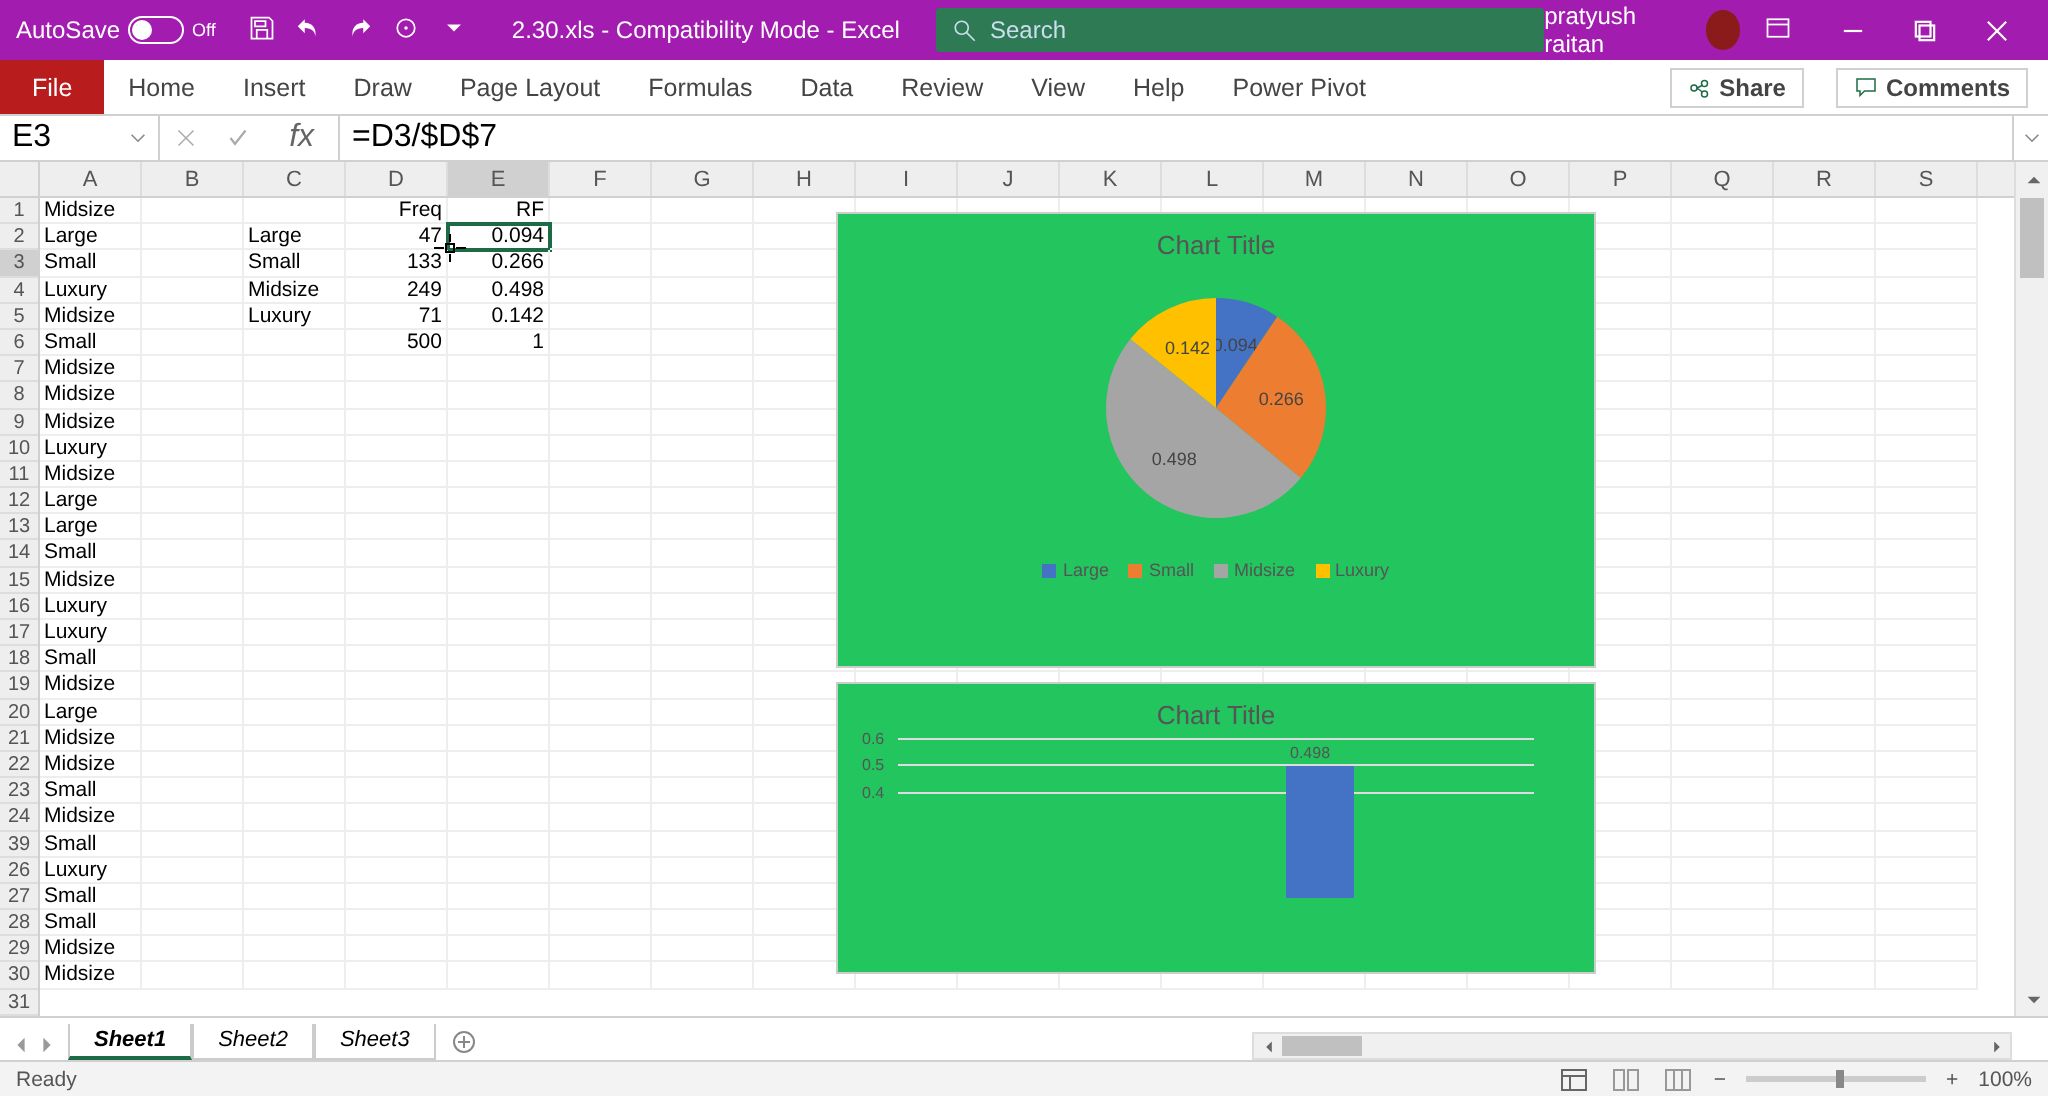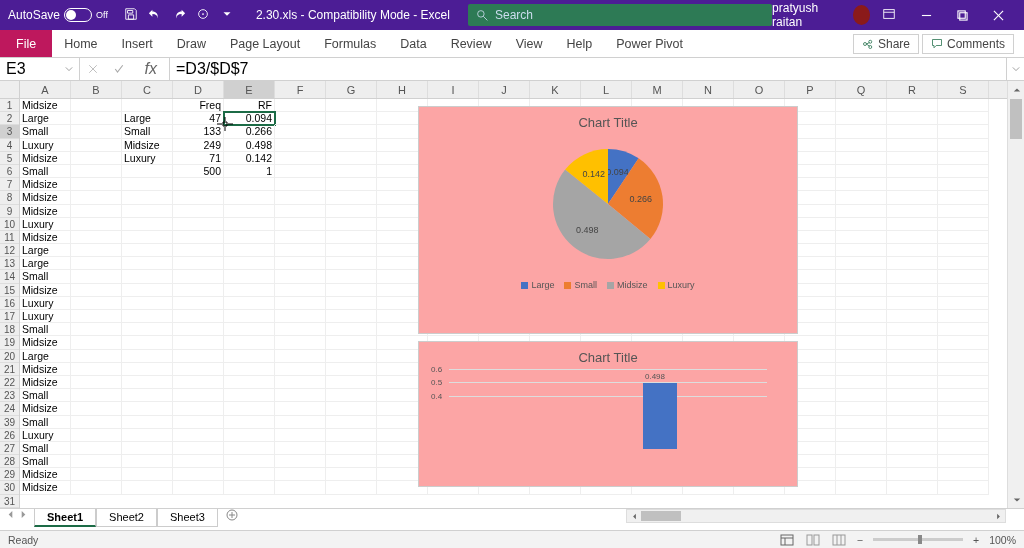--- a/index.html
+++ b/index.html
@@ -1,34 +1,34 @@
 <!DOCTYPE html>
 <html><head>
 <meta charset="utf-8">
 <style>
   * { box-sizing: border-box; margin: 0; padding: 0; font-family: "Segoe UI", Arial, sans-serif; }
   html, body { width: 1024px; height: 548px; overflow: hidden; background: #fff; }
-  .titlebar { display: flex; align-items: center; height: 30px; background: #4c1d95; color: #fff; font-size: 12px; }
+  .titlebar { display: flex; align-items: center; height: 30px; background: #a21caf; color: #fff; font-size: 12px; }
   .autosave { display: flex; align-items: center; gap: 4px; padding: 0 8px; }
   .toggle { width: 28px; height: 14px; border: 1px solid #fff; border-radius: 7px; position: relative; }
   .toggle::after { content: ""; position: absolute; left: 1px; top: 1px; width: 10px; height: 10px; border-radius: 50%; background: #fff; }
   .qat { display: flex; gap: 10px; padding: 0 8px; align-items: center; }
   .qat svg { width: 14px; height: 14px; fill: #fff; }
   .titletext { flex: 0 0 auto; padding: 0 14px; }
   .searchbar { display: flex; align-items: center; width: 320px; height: 22px; background: #2d7a55; border-radius: 2px; padding: 0 8px; margin-left: 4px; color: #cde; gap: 6px; }
   .searchbar svg { width: 13px; height: 13px; fill: #cde; }
   .title-right { margin-left: auto; display: flex; align-items: center; gap: 12px; padding-right: 8px; }
   .avatar { width: 20px; height: 20px; border-radius: 50%; background: #8b1a1a; display: flex; align-items: center; justify-content: center; font-size: 9px; color:#fff;}
   .winctrl { display: flex; }
   .winctrl div { width: 36px; height: 30px; display: flex; align-items: center; justify-content: center; }
   .winctrl svg { width: 11px; height: 11px; stroke: #fff; stroke-width: 1.2; fill: none; }
   .ribbon { height: 28px; background: #fff; border-bottom: 1px solid #d0d0d0; display: flex; align-items: center; font-size: 12.5px; color: #444; }
   .ribbon .tab { padding: 0 12px; height: 100%; display: flex; align-items: center; cursor: pointer; }
-  .ribbon .tab.file { background: #be185d; color: #fff; padding: 0 16px; }
-  .ribbon-right { margin-left: auto; display: flex; gap: 3px; padding-right: 10px; }
+  .ribbon .tab.file { background: #b91c1c; color: #fff; padding: 0 16px; }
+  .ribbon-right { margin-left: auto; display: flex; gap: 16px; padding-right: 10px; font-weight: bold; }
   .ribbon-right .btn { border: 1px solid #d0d0d0; padding: 2px 8px; font-size: 12px; display: flex; align-items: center; gap: 4px; }
   .share-ico { fill:#1c6b46; }
   .comm-ico { fill:#1c6b46; }
   .fbar { height: 23px; border-bottom: 1px solid #d0d0d0; display: flex; align-items: center; font-size: 16px; }
   .namebox { width: 80px; border-right: 1px solid #d0d0d0; padding: 0 6px; display:flex; align-items:center; justify-content:space-between; height:100%; }
   .namebox svg { width:8px; height:8px; }
   .fbar-ctrl { width: 90px; display: flex; align-items: center; justify-content: space-around; height:100%; border-right:1px solid #d0d0d0;}
   .fbar-ctrl svg { width: 12px; height: 12px; }
   .fx { width: 22px; text-align: center; font-style: italic; color:#666; }
   .formula { flex: 1; padding: 0 6px; }
@@ -44,34 +44,34 @@
   .ch.sel { background:#d0d0d0; }
   .cells { position: relative; }
   .row { display: flex; height: 13.2px; }
   .cell { width: 51px; font-size: 10.5px; padding: 0 2px; line-height: 13.2px; border-right: 1px solid #eee; border-bottom: 1px solid #eee; }
   .cell.num { text-align: right; }
   .cell.active { outline: 2px solid #1c6b46; outline-offset:-1px; }
   .vscroll { width: 17px; background:#f0f0f0; border-left:1px solid #ddd; position:relative;}
   .vscroll .thumb{ position:absolute; top:18px; left:2px; width:12px; height:40px; background:#c0c0c0;}
   .vscroll .arr { position:absolute; left:0; width:17px; height:17px; display:flex; align-items:center; justify-content:center;}
   .vscroll .arr svg{width:8px;height:8px;fill:#666;}
-  .chart { position: absolute; background: #fca5a5; border: 1px solid #ccc; }
+  .chart { position: absolute; background: #22c55e; border: 1px solid #ccc; }
   .chart1 { left: 398px; top: 25px; width: 380px; height: 228px; }
   .chart2 { left: 398px; top: 260px; width: 380px; height: 146px; }
   .chart-title { text-align: center; font-size: 13px; color: #555; padding: 8px 0 4px; }
   .pie-wrap { display:flex; justify-content:center; }
   .legend { display: flex; justify-content: center; gap: 10px; font-size: 9px; padding: 6px 0; color:#555;}
   .legend span { display: flex; align-items: center; gap: 3px; }
   .lg-sw { width: 7px; height: 7px; }
   .bar-area { position:relative; height:80px; margin:0 30px; }
   .bar-yaxis { position:absolute; left:-18px; font-size:8px; color:#555;}
   .bar-grid { position:absolute; left:0; right:0; border-bottom:1px solid #ddd;}
   .bar-rect { position:absolute; width:34px; background:#4472c4; }
   .bar-lbl { position:absolute; font-size:8px; color:#555;}
-  .sheetbar { height: 22px; border-top: 1px solid #d0d0d0; display: flex; align-items: flex-start; font-size: 11px; background:#fff;}
+  .sheetbar { height: 22px; border-top: 1px solid #d0d0d0; display: flex; align-items: flex-end; font-size: 11px; background:#fff;font-style:italic;}
   .sheet-nav { display: flex; gap: 4px; padding: 0 6px; }
   .sheet-nav svg { width:9px; height:9px; fill:#999;}
   .sheet-tabs { display: flex; }
   .stab { padding: 2px 12px; border: 1px solid #ccc; border-top:none; background: #fff; }
   .stab.active { border-bottom: 2px solid #1c6b46; font-weight: 600; background: #fff; }
   .addsheet { padding: 0 8px; }
   .hscroll { margin-left: auto; width: 380px; height: 14px; background:#f0f0f0; border:1px solid #ddd; position:relative; margin-right:18px;}
   .hscroll .thumb{position:absolute; left:14px; top:1px; height:10px; width:40px; background:#c0c0c0;}
   .hscroll .arr { position:absolute; top:0; width:14px; height:12px; display:flex; align-items:center; justify-content:center;}
   .statusbar { height: 18px; background: #f3f3f3; border-top: 1px solid #d0d0d0; display: flex; align-items: center; font-size: 10.5px; color:#555; padding: 0 8px; }

